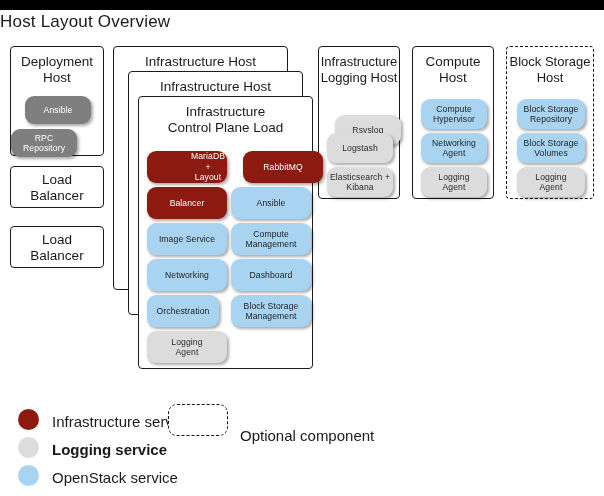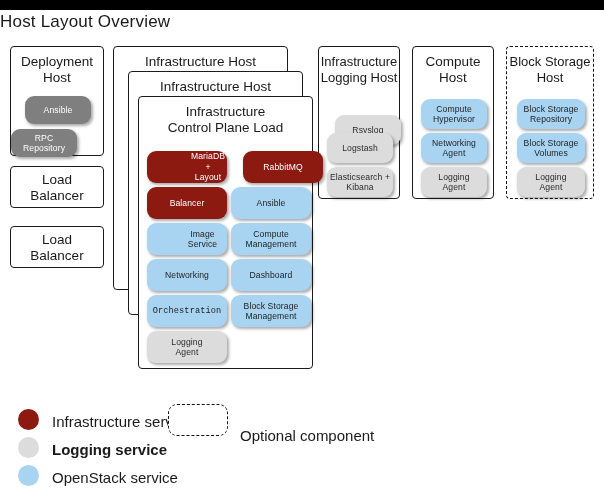--- a/index.html
+++ b/index.html
@@ -163,38 +163,38 @@
       <span>RabbitMQ</span>
     </div>
 
     <div class="svc infra" style="left:8px; top:90px; width:80px; height:32px;">
       <span>Balancer</span>
     </div>
     <div class="svc openstack" style="left:92px; top:90px; width:80px; height:32px;">
       <span>Ansible</span>
     </div>
 
-    <div class="svc openstack" style="left:8px; top:126px; width:80px; height:32px;padding-left:31px;">
+    <div class="svc openstack" style="left:8px; top:126px; width:80px; height:32px;">
       <span>Image Service</span>
     </div>
     <div class="svc openstack" style="left:92px; top:126px; width:80px; height:32px;">
       <span>
         <span>Compute</span><br>
         <span>Management</span>
       </span>
     </div>
 
     <div class="svc openstack" style="left:8px; top:162px; width:80px; height:32px;">
       <span>Networking</span>
     </div>
     <div class="svc openstack" style="left:92px; top:162px; width:80px; height:32px;">
       <span>Dashboard</span>
     </div>
 
-    <div class="svc openstack" style="left:8px; top:198px; width:80px; height:32px;font-family:Liberation Mono, monospace;">
+    <div class="svc openstack" style="left:8px; top:198px; width:72px; height:32px;">
       <span>Orchestration</span>
     </div>
     <div class="svc openstack" style="left:92px; top:198px; width:80px; height:32px;">
       <span>
         <span>Block Storage</span><br>
         <span>Management</span>
       </span>
     </div>
 
     <div class="svc logging" style="left:8px; top:234px; width:80px; height:32px;">

